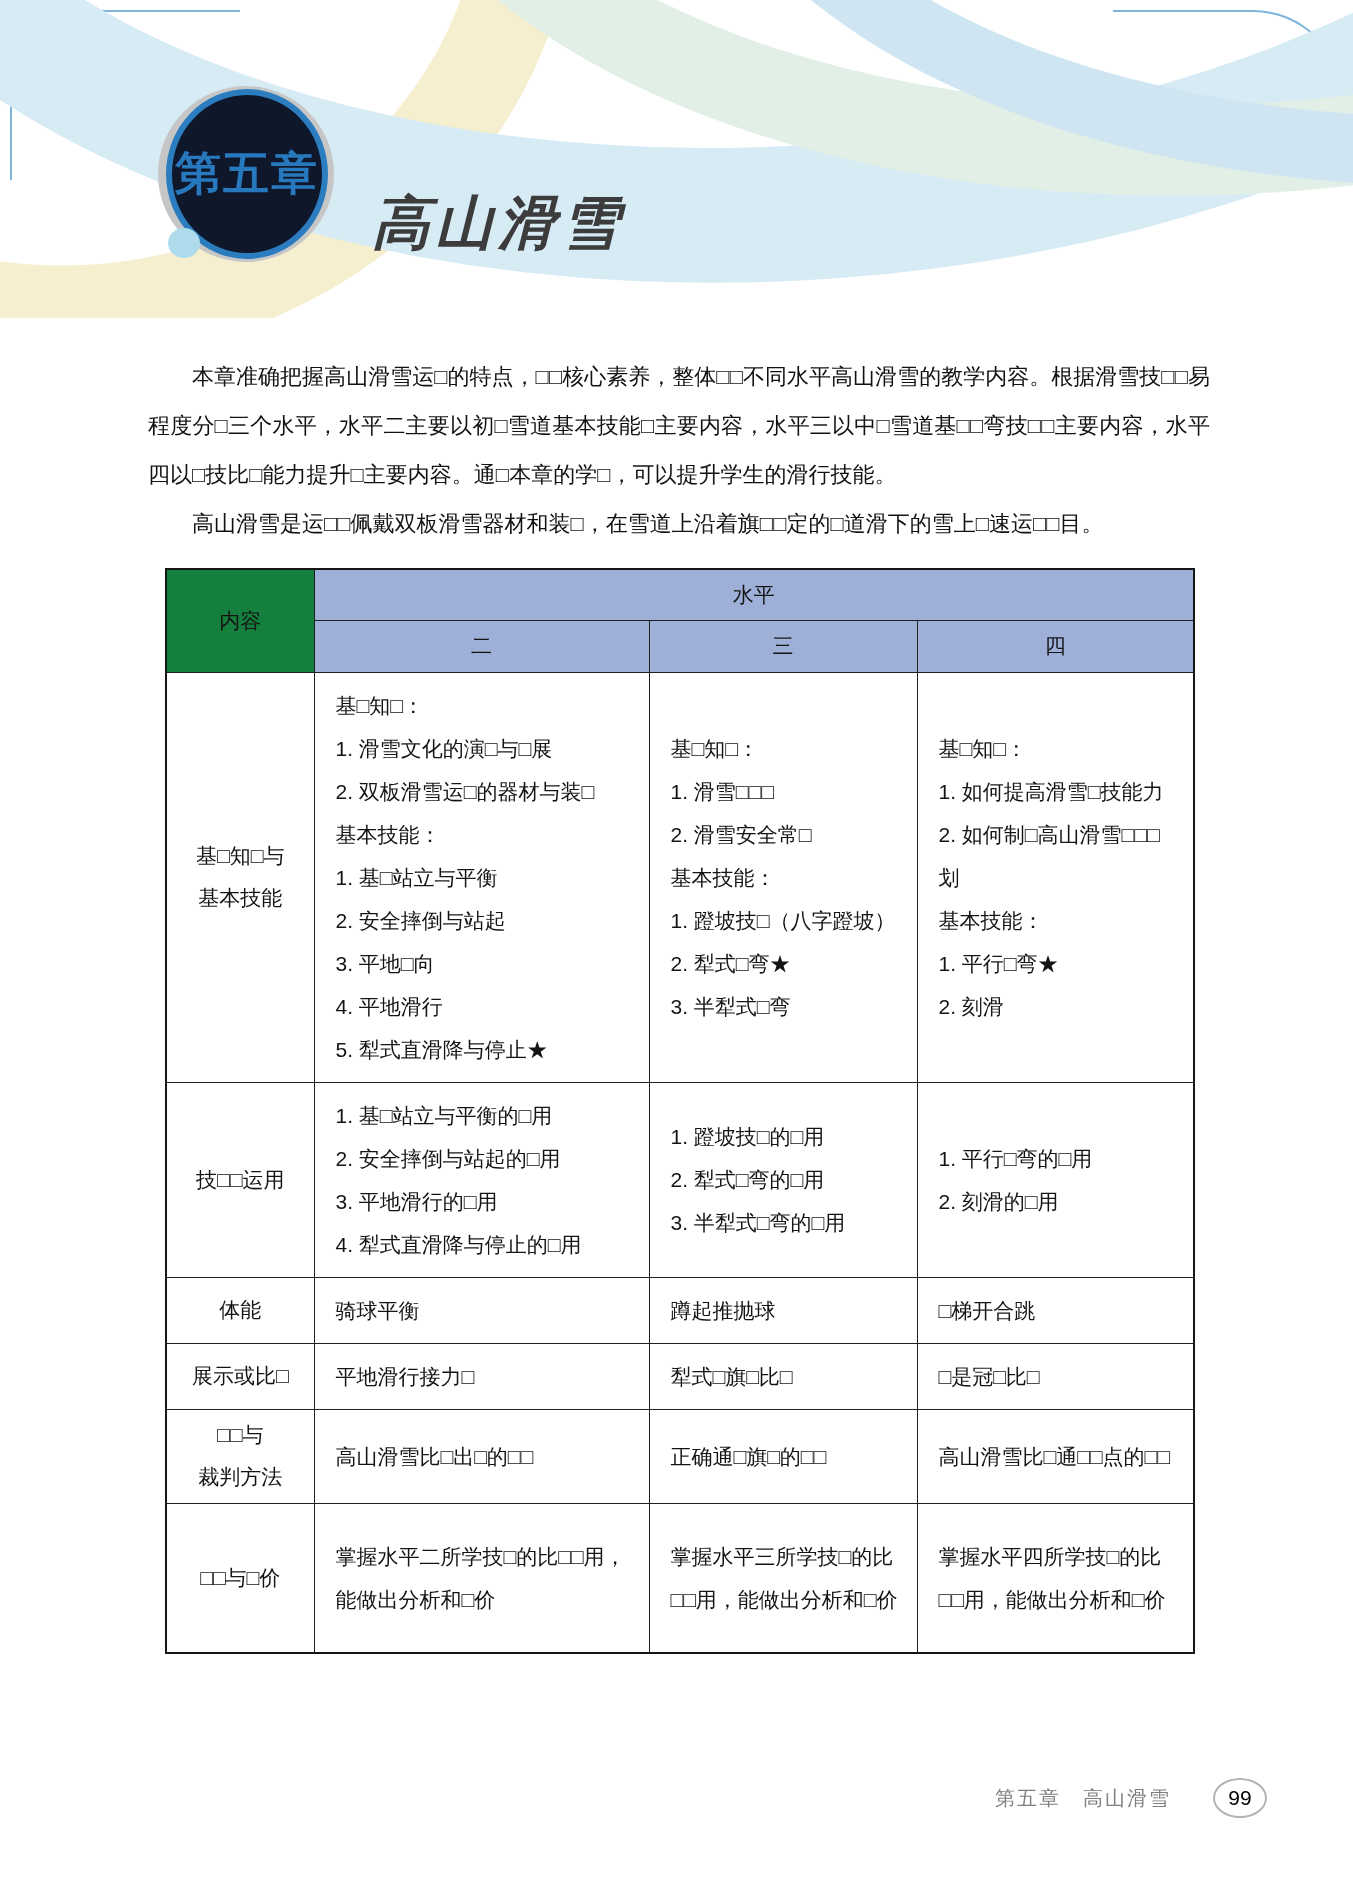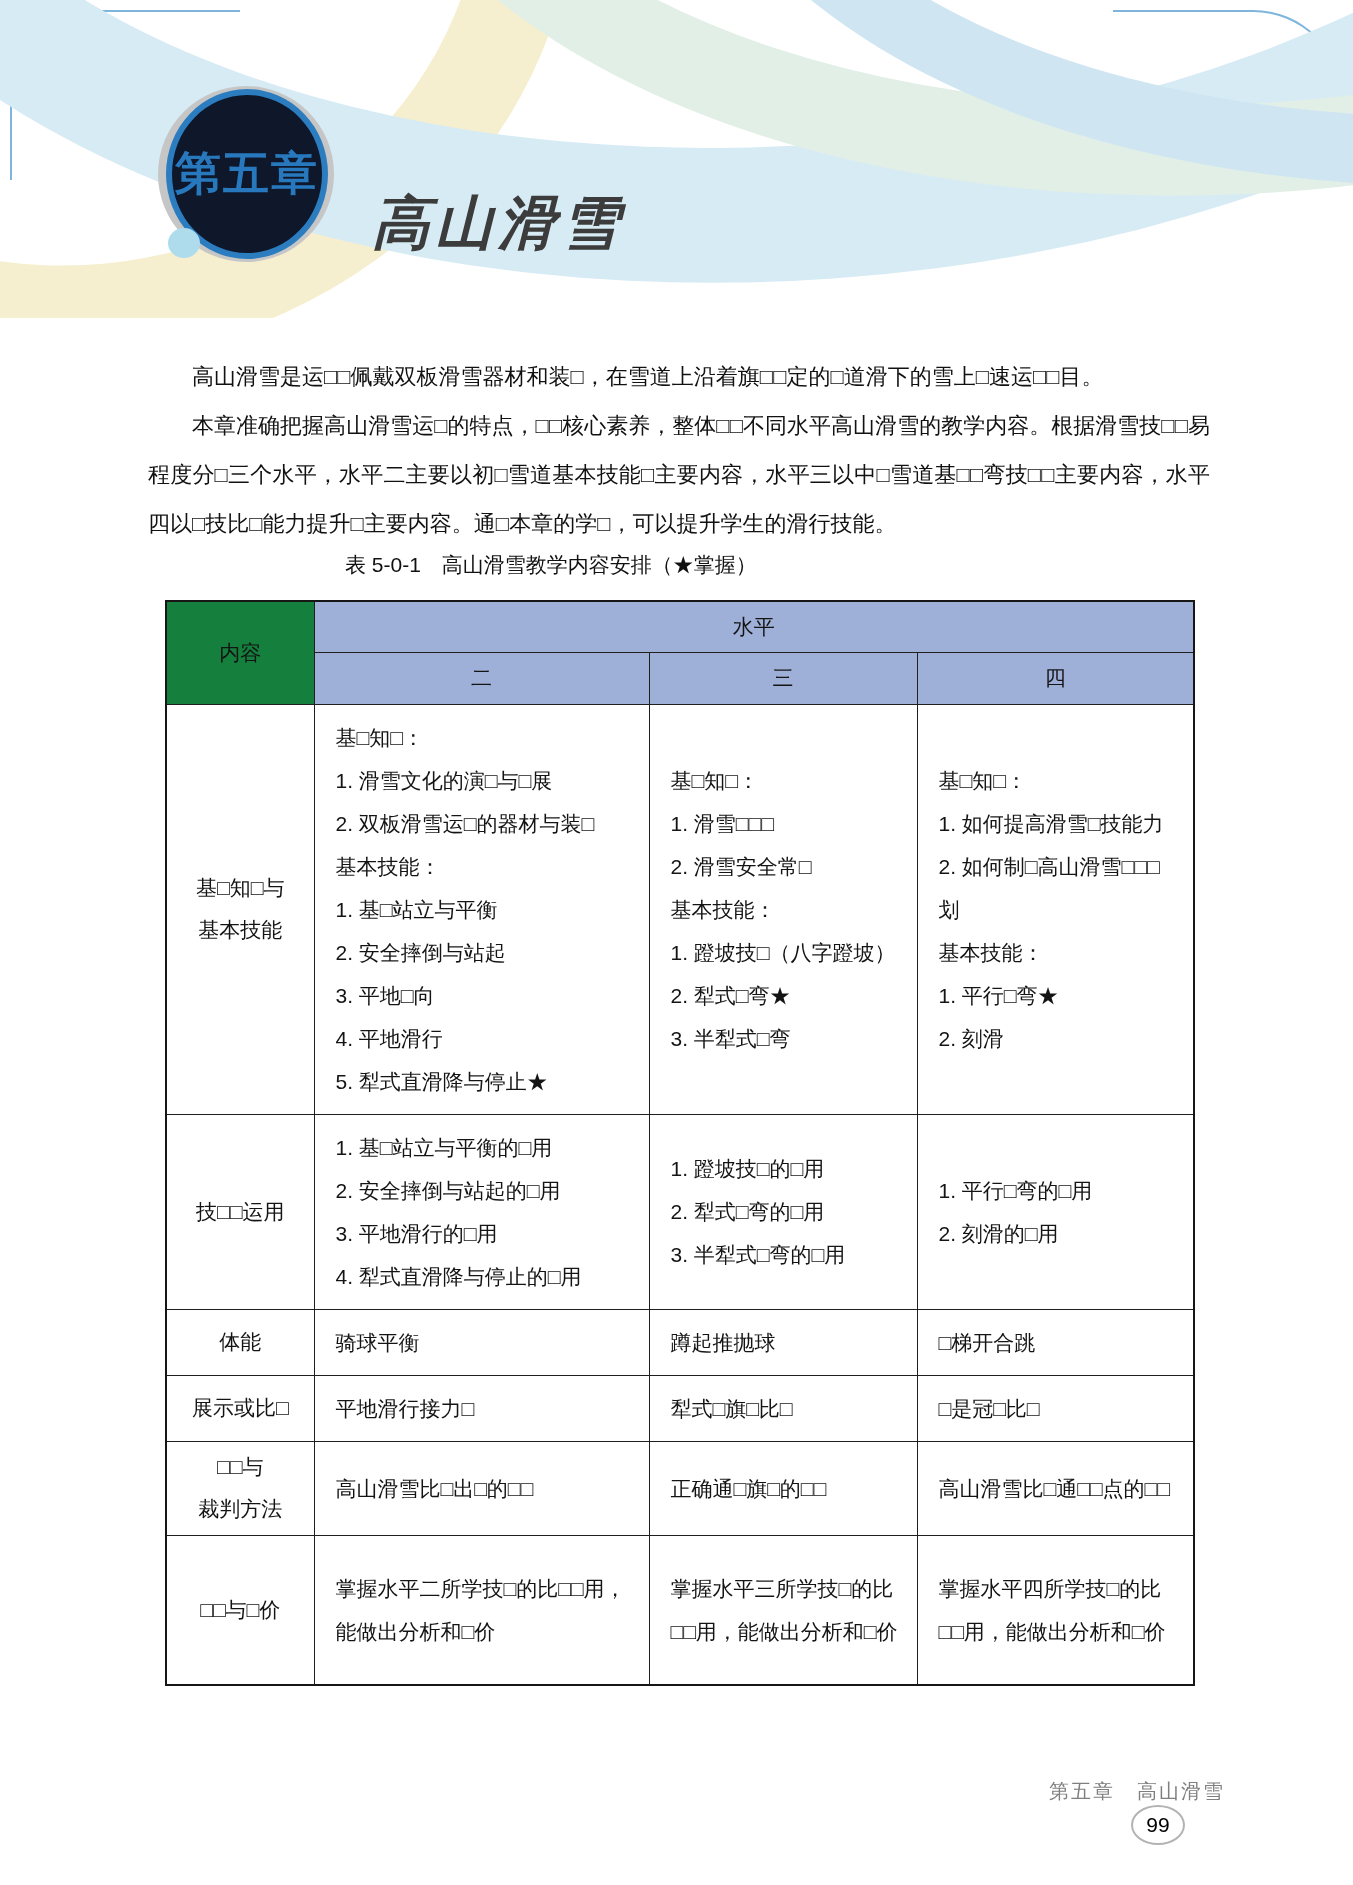--- a/index.html
+++ b/index.html
@@ -42,21 +42,21 @@
   table.ct thead th{background:#9eb0d8;font-weight:400;text-align:center;vertical-align:middle;}
   tr.hr1{height:51px;} tr.hr2{height:52px;}
   tr.r1{height:390px;} tr.r2{height:180px;} tr.r3{height:52px;}
   tr.r4{height:49px;} tr.r5{height:94px;} tr.r6{height:150px;}
   th.lbl{background:#ffffff;font-weight:400;text-align:center;vertical-align:middle;
          white-space:pre-line;line-height:42px;padding:0 4px;}
   td.cell{vertical-align:middle;padding:8px;}
   .lines{white-space:pre-line;line-height:43px;padding:3px 8px 3px 13px;text-align:left;}
 
   
-  .footer{position:absolute;top:1778px;right:86px;display:flex;align-items:center;z-index:2;flex-direction:column;}
+  .footer{position:absolute;top:1778px;right:86px;display:flex;align-items:center;z-index:2;}
   .footer-chapter{color:#7f7f7f;font-size:20px;letter-spacing:2px;margin-right:42px;white-space:nowrap;}
   .page-badge{width:54px;height:40px;border:2px solid #b3b3b3;border-radius:50%;
               display:flex;align-items:center;justify-content:center;box-sizing:border-box;}
   .page-num{color:#000000;font-size:21px;}
 </style>
 </head>
 <body>
 
 <div class="hero">
   <div class="frame-corner frame-tl"></div>
@@ -70,24 +70,23 @@
 <div class="badge-wrap">
   <div class="badge-ring"></div>
   <div class="badge-inner">
     <span class="badge-text">第五章</span>
   </div>
 </div>
 <div class="badge-dot"></div>
 <h1 class="chapter-title">高山滑雪</h1>
 
 <div class="page-body">
+  <p class="para">本章准确把握高山滑雪运□的特点，□□核心素养，整体□□不同水平高山滑雪的教学内容。根据滑雪技□□易程度分□三个水平，水平二主要以初□雪道基本技能□主要内容，水平三以中□雪道基□□弯技□□主要内容，水平四以□技比□能力提升□主要内容。通□本章的学□，可以提升学生的滑行技能。</p>
   <p class="para">高山滑雪是运□□佩戴双板滑雪器材和装□，在雪道上沿着旗□□定的□道滑下的雪上□速运□□目。</p>
-  <p class="para">本章准确把握高山滑雪运□的特点，□□核心素养，整体□□不同水平高山滑雪的教学内容。根据滑雪技□□易程度分□三个水平，水平二主要以初□雪道基本技能□主要内容，水平三以中□雪道基□□弯技□□主要内容，水平四以□技比□能力提升□主要内容。通□本章的学□，可以提升学生的滑行技能。</p>
-
-  <div class="tbl-caption">表 5-0-1　高山滑雪教学内容安排（★掌握）</div>
+
 
   <table class="ct">
     <colgroup>
       <col style="width:148px">
         <col style="width:335px">
         <col style="width:268px">
         <col style="width:277px">
     </colgroup>
     <thead>
       <tr class="hr1">

